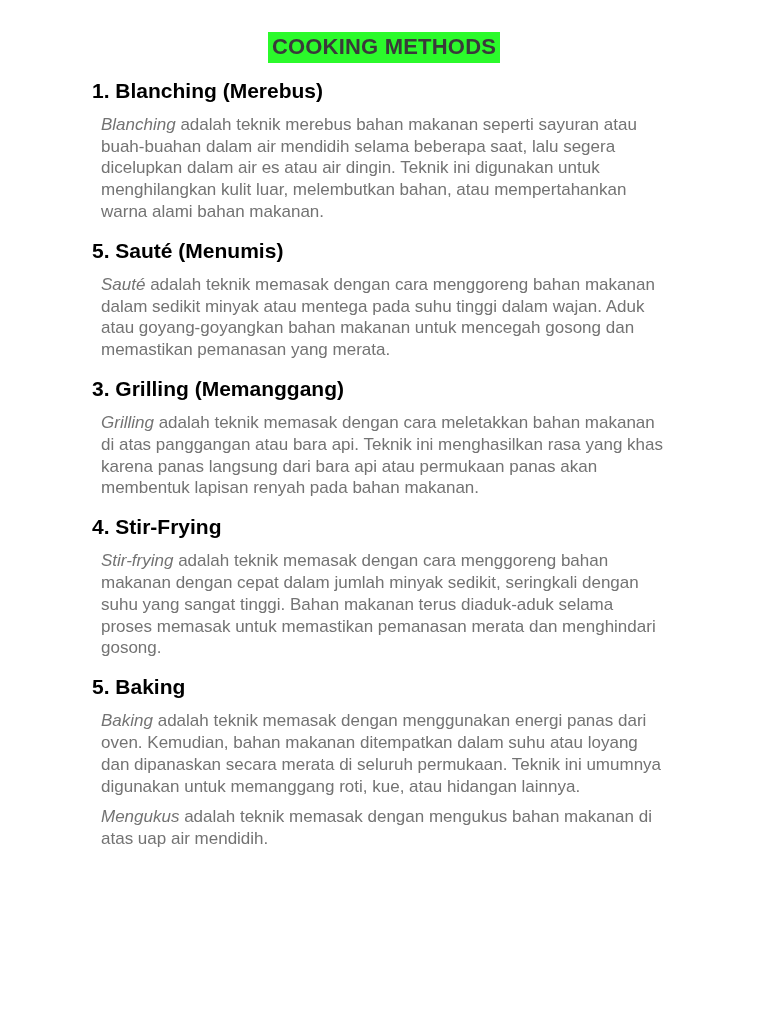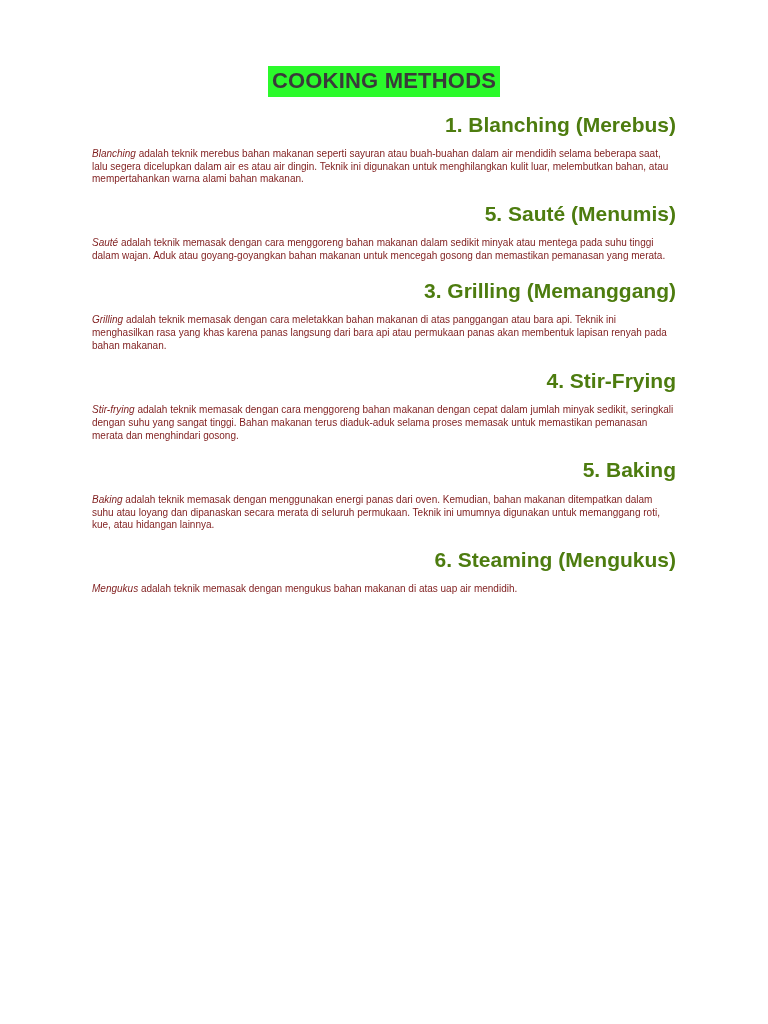--- a/index.html
+++ b/index.html
@@ -11,54 +11,54 @@
     width: 768px;
     height: 1024px;
     font-family: "Liberation Sans", sans-serif;
     color: #000000;
     overflow: hidden;
   }
   .page {
     width: 768px;
     height: 1024px;
     box-sizing: border-box;
-    padding: 66px 92px 0 92px;
+    padding: 32px 92px 0 92px;
     position: relative;
   }
   .doc-title-wrap {
     text-align: center;
     margin: 0 0 6px 0;
   }
   .doc-title {
     display: inline-block;
     background: #2bfa2b;
     color: #3a3a3a;
     font-size: 22px;
     font-weight: bold;
     line-height: 1.25;
     padding: 1px 4px 2px 4px;
     letter-spacing: 0.2px;
   }
   .section {
     margin: 0;
   }
   .section-heading {
-    text-align: right;
+    text-align: left;
     font-size: 21px;
     font-weight: bold;
-    color: #4d7c0f;
+    color: #000000;
     line-height: 1.3;
     margin: 14px 0 10px 0;
   }
   .section-body {
-    font-size: 10px;
+    font-size: 17px;
     line-height: 1.28;
-    color: #7f1d1d;
+    color: #737373;
     text-align: left;
-    margin: 0;
+    margin: 9px;
   }
   .section-body .lead {
     font-style: italic;
   }
 </style>
 </head>
 <body>
 
 <div class="page">
 
@@ -85,17 +85,16 @@
     <h2 class="section-heading">4. Stir-Frying</h2>
     <p class="section-body"><span class="lead">Stir-frying</span><span> adalah teknik memasak dengan cara menggoreng bahan makanan dengan cepat dalam jumlah minyak sedikit, seringkali dengan suhu yang sangat tinggi. Bahan makanan terus diaduk-aduk selama proses memasak untuk memastikan pemanasan merata dan menghindari gosong.</span></p>
   </div>
 
   <div class="section">
     <h2 class="section-heading">5. Baking</h2>
     <p class="section-body"><span class="lead">Baking</span><span> adalah teknik memasak dengan menggunakan energi panas dari oven. Kemudian, bahan makanan ditempatkan dalam suhu atau loyang dan dipanaskan secara merata di seluruh permukaan. Teknik ini umumnya digunakan untuk memanggang roti, kue, atau hidangan lainnya.</span></p>
   </div>
 
   <div class="section">
-    <h2 class="section-heading">6. Steaming (Mengukus)</h2>
     <p class="section-body"><span class="lead">Mengukus</span><span> adalah teknik memasak dengan mengukus bahan makanan di atas uap air mendidih.</span></p>
   </div>
 
 </div>
 
 </body></html>

